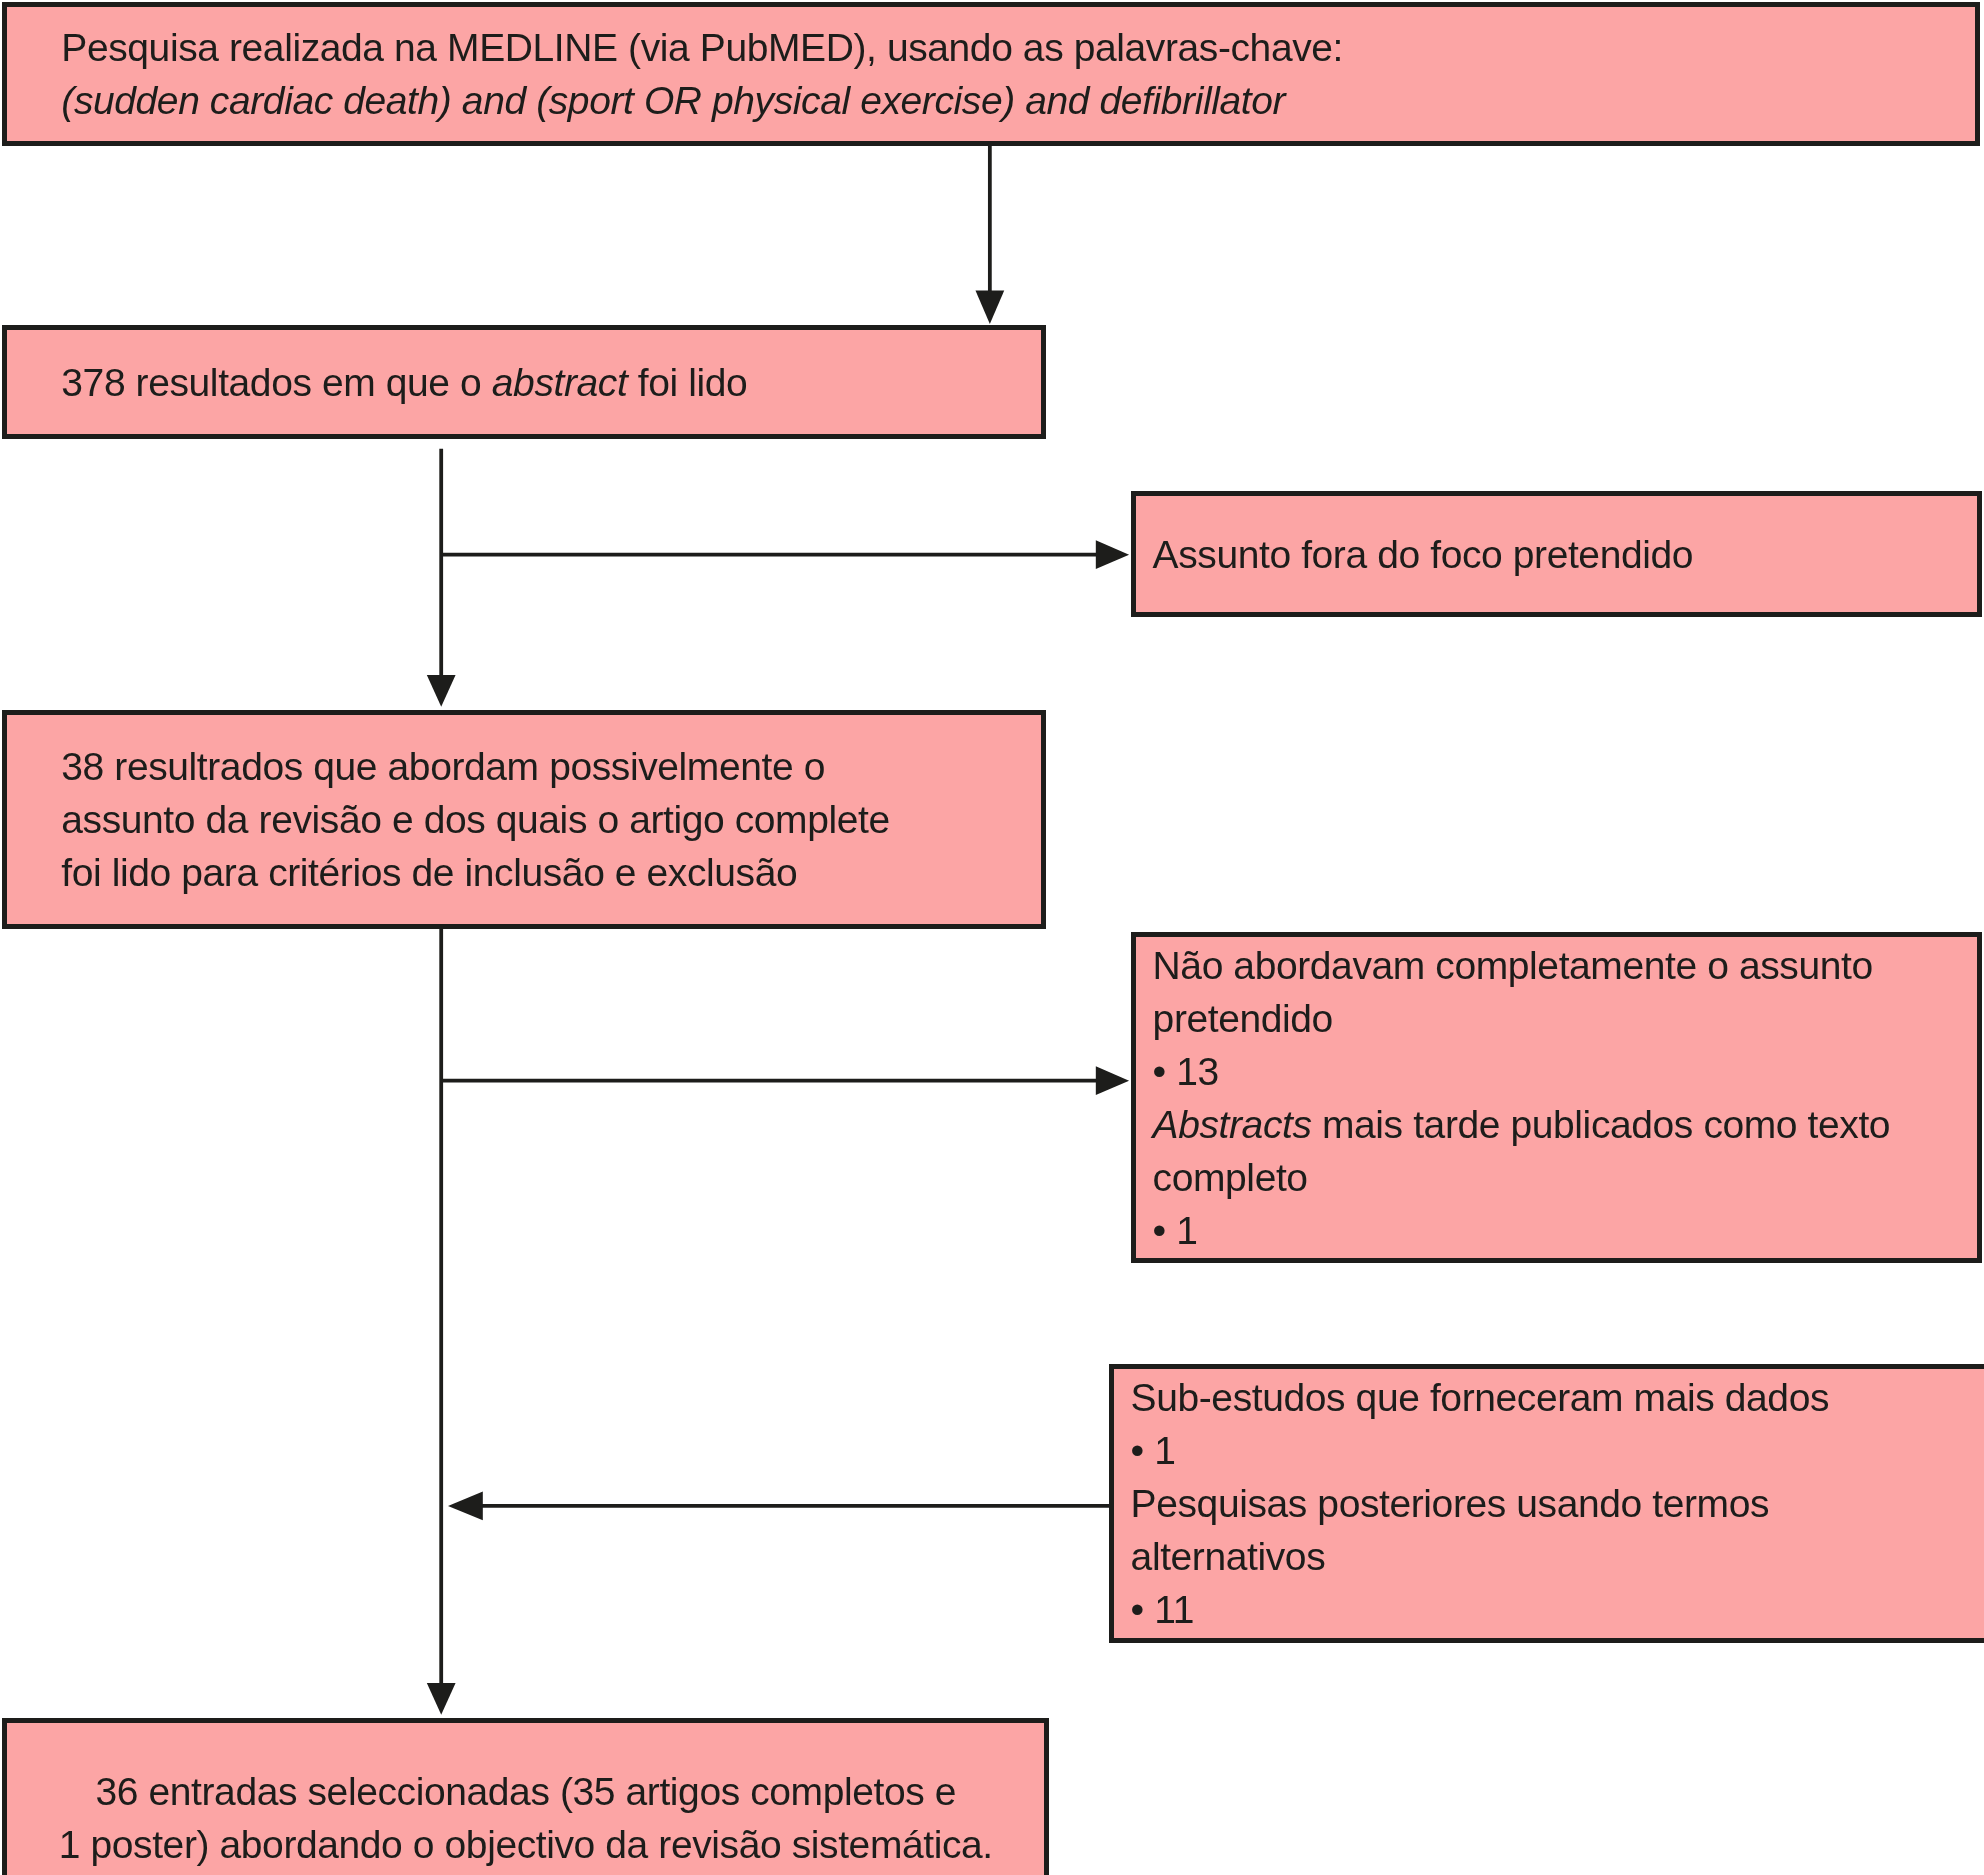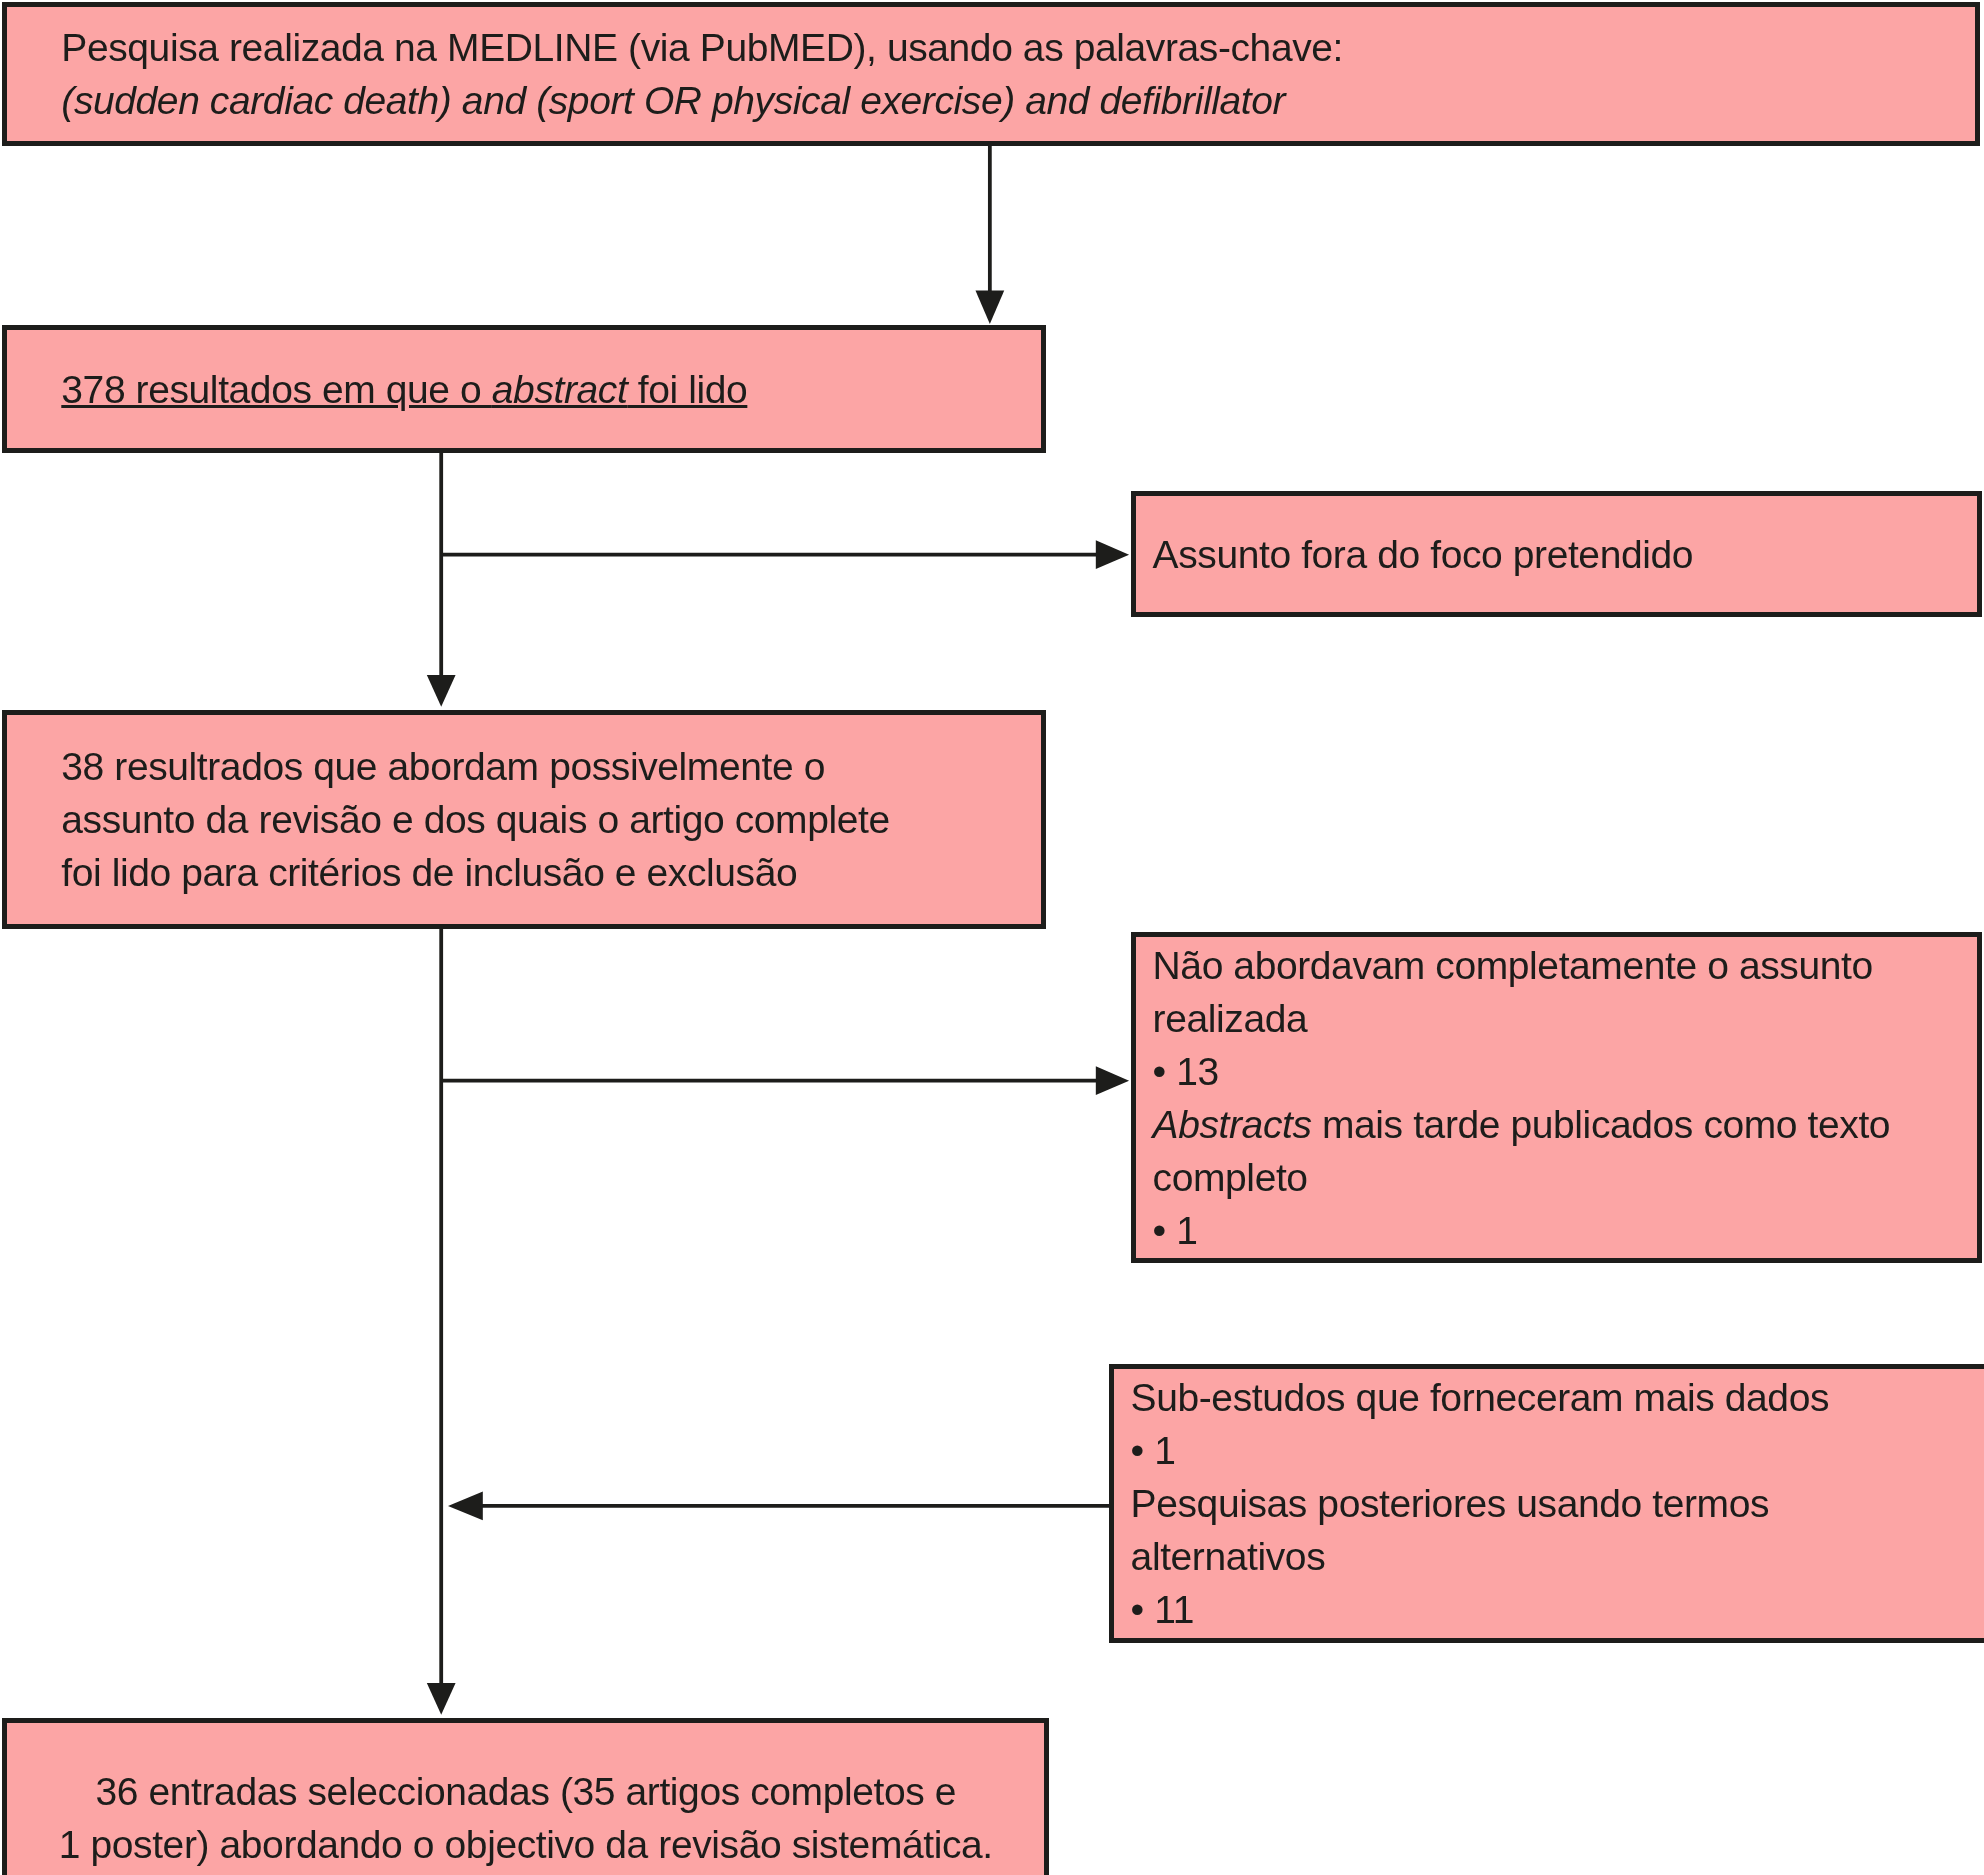--- a/index.html
+++ b/index.html
@@ -16,21 +16,21 @@
     position:absolute;
     box-sizing:border-box;
     background:#fca5a5;
     border:5.3px solid #1d1d1b;
     display:flex;flex-direction:column;justify-content:center;
     font-size:39px;line-height:53px;letter-spacing:-0.4px;
   }
   .tline{white-space:nowrap;}
   .it{font-style:italic;}
   .box-search          {left:2.3px;    top:2.3px;    width:1978px; height:144px; padding-left:54px;}
-  .box-abstracts-read  {left:2.3px;    top:325px;  width:1044px; height:128px; padding-left:54px;text-decoration:underline;}
+  .box-abstracts-read  {left:2.3px;    top:325px;  width:1044px; height:114px; padding-left:54px;}
   .box-fulltext-review {left:2.3px;    top:710px;  width:1044px; height:219px; padding-left:54px;}
   .box-excl-focus      {left:1131px; top:491px;  width:851px; height:126px; padding-left:16.6px;}
   .box-excl-incomplete {left:1131px; top:932px; width:851px; height:331px; padding-left:16.6px;}
   .box-substudies      {left:1102px; top:1364px; width:955px; height:279px; padding-left:16.6px;margin-left:7px;}
   .box-final           {left:2.3px;    top:1718px; width:1047px; height:199px; text-align:center; padding:0 4.5px;}
 </style>
 </head>
 <body>
 
 <div class="canvas">
@@ -76,21 +76,21 @@
     </div>
 
   <div class="box box-fulltext-review">
       <div class="tline"><span>38 resultrados que abordam possivelmente o</span></div>
       <div class="tline"><span>assunto da revisão e dos quais o artigo complete</span></div>
       <div class="tline"><span>foi lido para critérios de inclusão e exclusão</span></div>
     </div>
 
   <div class="box box-excl-incomplete">
       <div class="tline"><span>Não abordavam completamente o assunto</span></div>
-      <div class="tline"><span>realizada</span></div>
+      <div class="tline"><span>pretendido</span></div>
       <div class="tline"><span>• 13</span></div>
       <div class="tline"><span class="it">Abstracts</span><span> mais tarde publicados como texto</span></div>
       <div class="tline"><span>completo</span></div>
       <div class="tline"><span>• 1</span></div>
     </div>
 
   <div class="box box-substudies">
       <div class="tline"><span>Sub-estudos que forneceram mais dados</span></div>
       <div class="tline"><span>• 1</span></div>
       <div class="tline"><span>Pesquisas posteriores usando termos</span></div>

